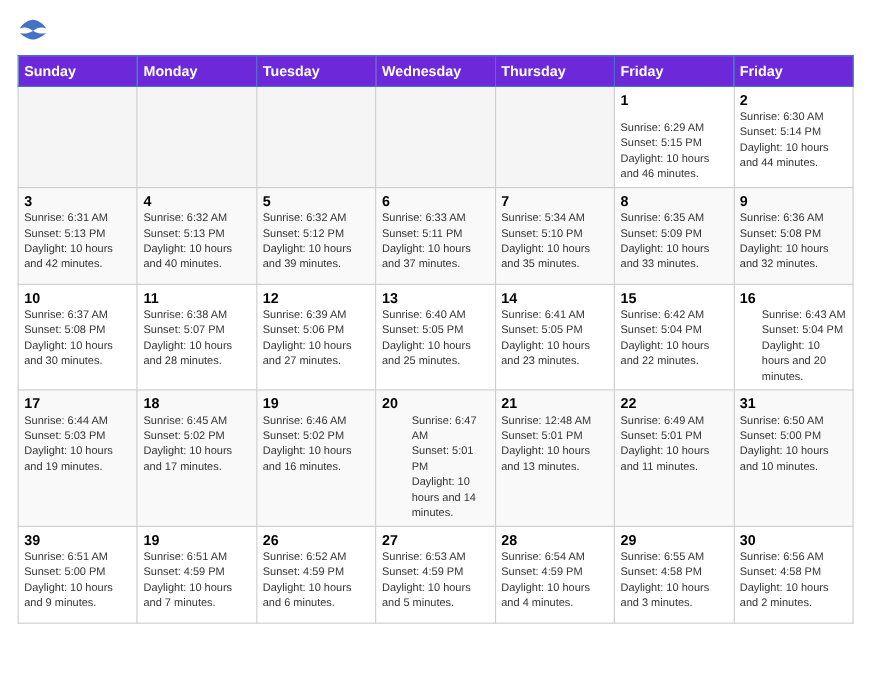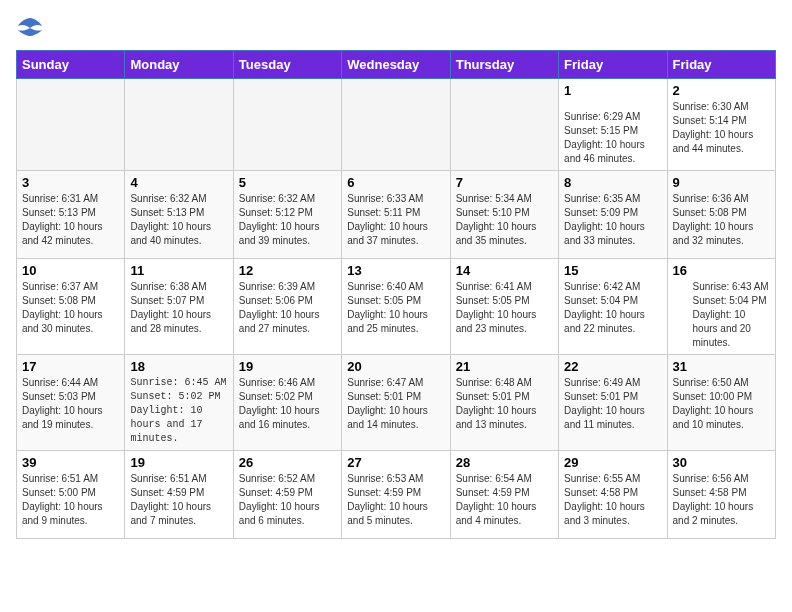--- a/index.html
+++ b/index.html
@@ -228,52 +228,52 @@
       </tr>
       <tr>
         <td>
           <span class="day-number">17</span>
           <div class="day-info" style="white-space: pre-line;">Sunrise: 6:44 AM
 Sunset: 5:03 PM
 Daylight: 10 hours and 19 minutes.</div>
         </td>
         <td>
           <span class="day-number">18</span>
-          <div class="day-info" style="white-space: pre-line; font-family: Liberation Mono, monospace;">Sunrise: 6:45 AM
+          <div class="day-info" style="white-space: pre-line;">Sunrise: 6:45 AM
 Sunset: 5:02 PM
 Daylight: 10 hours and 17 minutes.</div>
         </td>
         <td>
           <span class="day-number">19</span>
           <div class="day-info" style="white-space: pre-line;">Sunrise: 6:46 AM
 Sunset: 5:02 PM
 Daylight: 10 hours and 16 minutes.</div>
         </td>
         <td>
           <span class="day-number">20</span>
-          <div class="day-info" style="white-space: pre-line;">Sunrise: 6:47 AM
+          <div class="day-info" style="white-space: pre-line; margin-left: 27px;">Sunrise: 6:47 AM
 Sunset: 5:01 PM
 Daylight: 10 hours and 14 minutes.</div>
         </td>
         <td>
           <span class="day-number">21</span>
-          <div class="day-info" style="white-space: pre-line;">Sunrise: 6:48 AM
+          <div class="day-info" style="white-space: pre-line;">Sunrise: 12:48 AM
 Sunset: 5:01 PM
 Daylight: 10 hours and 13 minutes.</div>
         </td>
         <td>
           <span class="day-number">22</span>
           <div class="day-info" style="white-space: pre-line;">Sunrise: 6:49 AM
 Sunset: 5:01 PM
 Daylight: 10 hours and 11 minutes.</div>
         </td>
         <td>
           <span class="day-number">31</span>
           <div class="day-info" style="white-space: pre-line;">Sunrise: 6:50 AM
-Sunset: 10:00 PM
+Sunset: 5:00 PM
 Daylight: 10 hours and 10 minutes.</div>
         </td>
       </tr>
       <tr>
         <td>
           <span class="day-number">39</span>
           <div class="day-info" style="white-space: pre-line;">Sunrise: 6:51 AM
 Sunset: 5:00 PM
 Daylight: 10 hours and 9 minutes.</div>
         </td>

